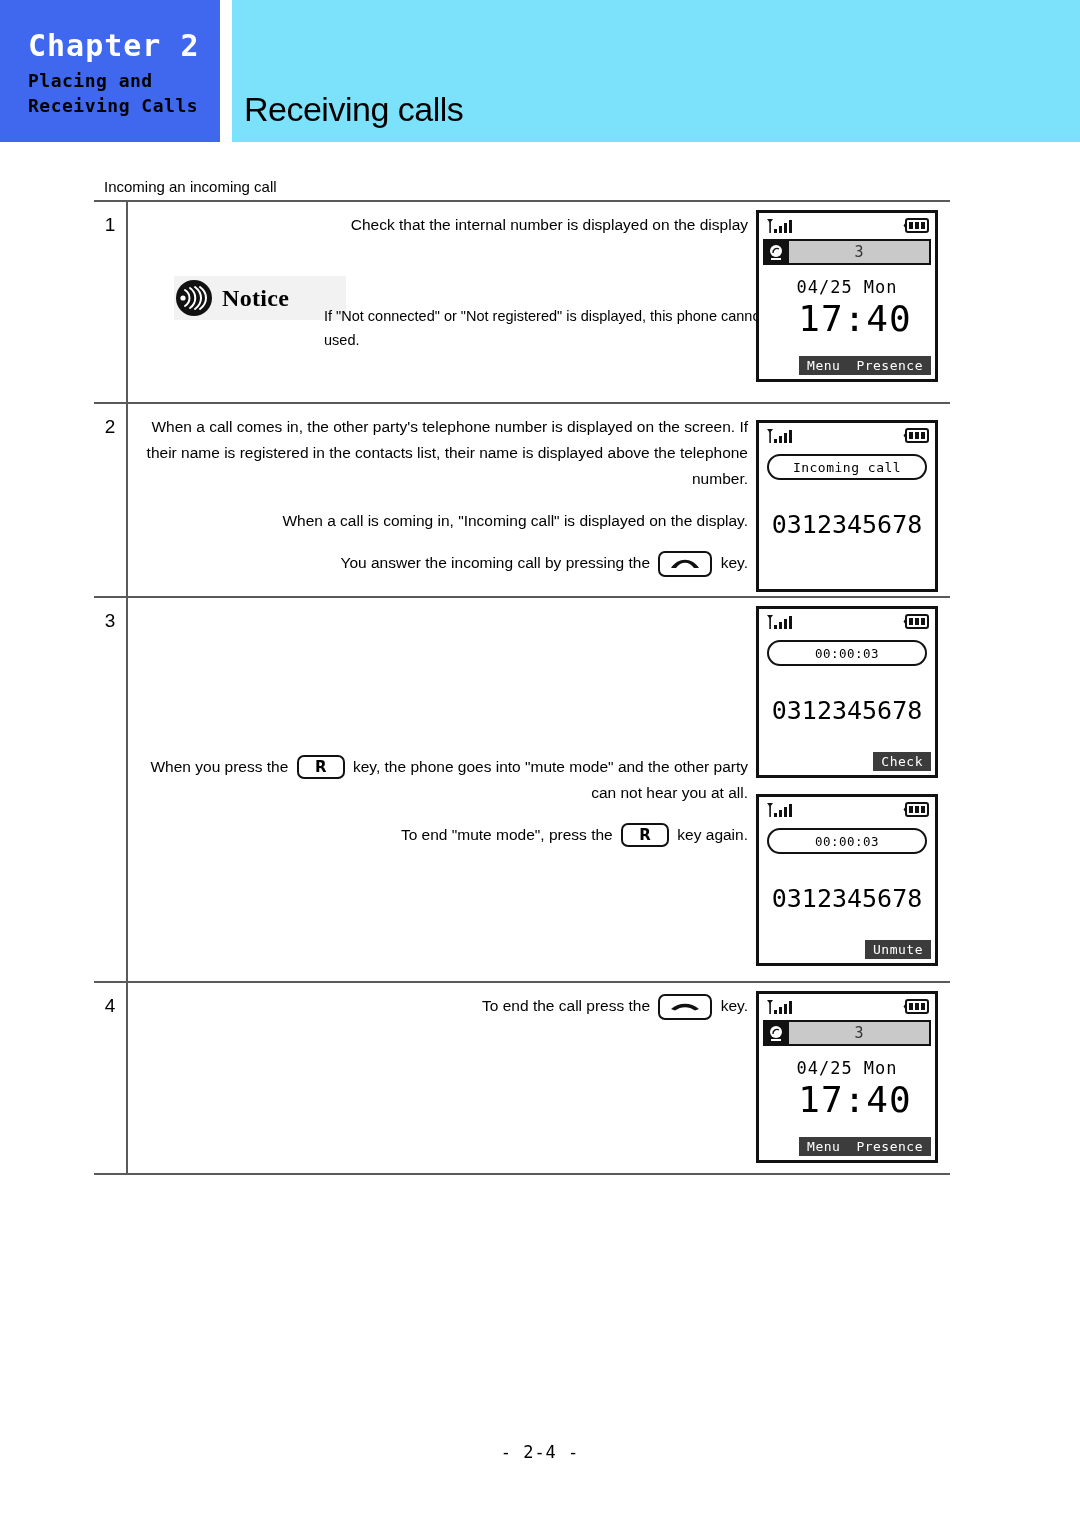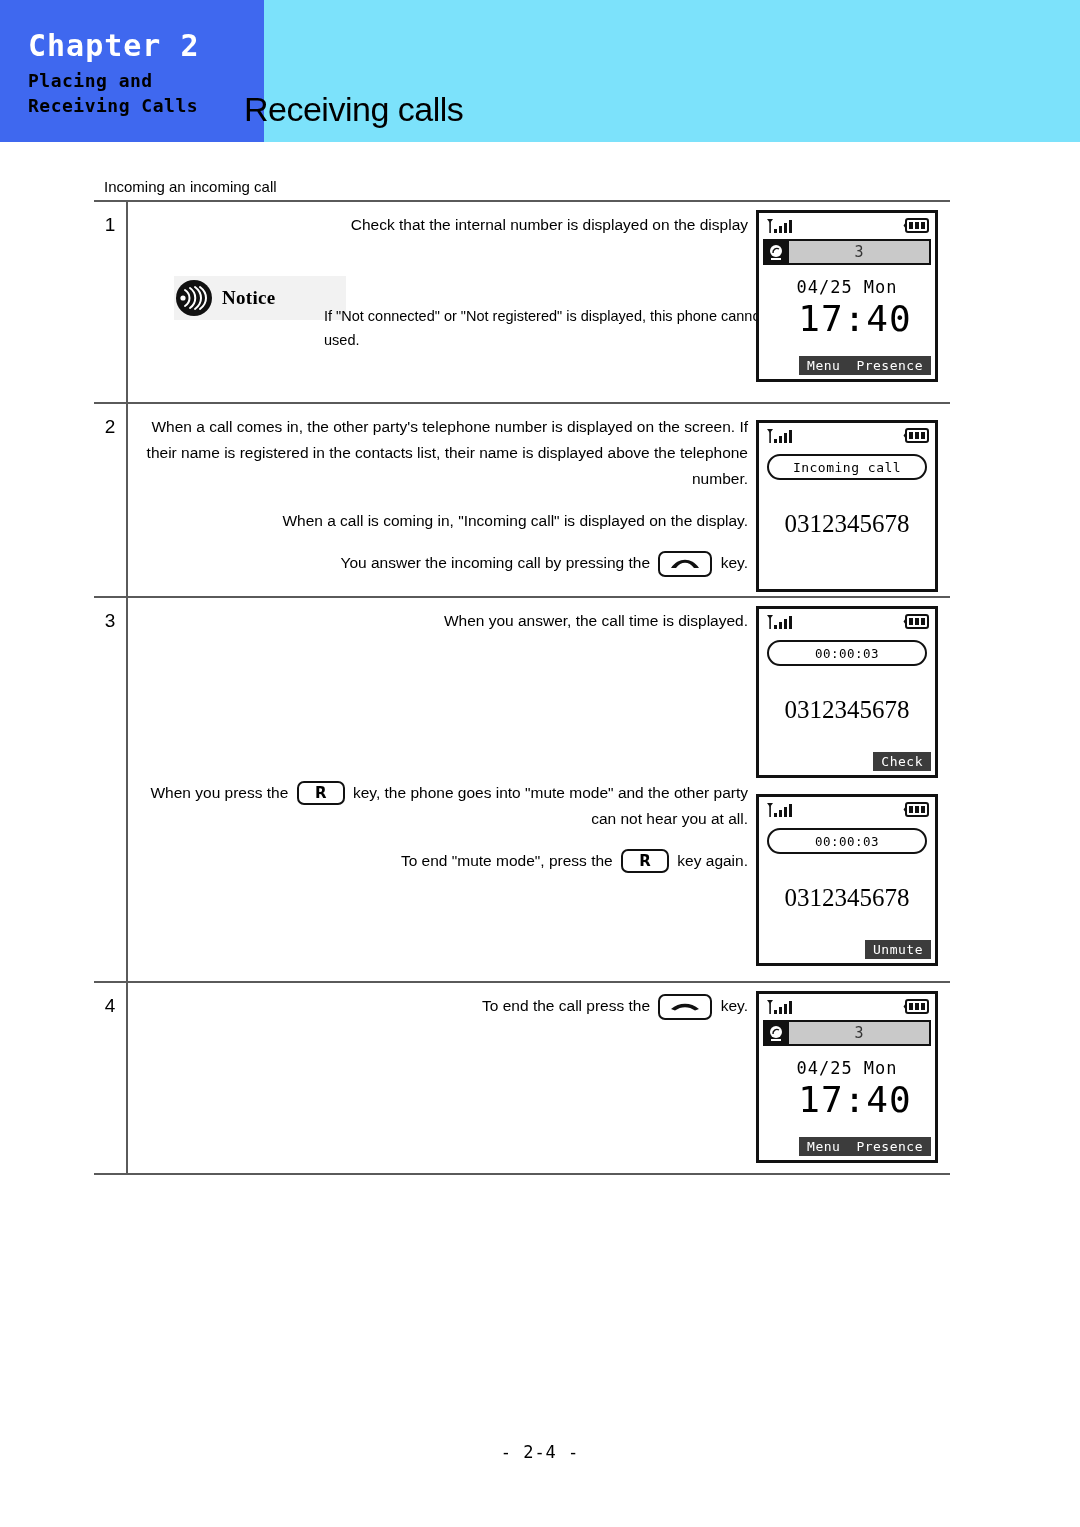--- a/index.html
+++ b/index.html
@@ -23,21 +23,21 @@
   }
   .header-band {
     position: absolute;
     top: 0; left: 232px;
     width: 848px; height: 142px;
     background: #7ce2fb;
   }
   .header-chapter-block {
     position: absolute;
     top: 0; left: 0;
-    width: 264px; height: 142px;
+    width: 220px; height: 142px;
     background: #3f68ef;
     padding: 28px 0 0 28px;
   }
   .chapter-title {
     font-family: "DejaVu Sans Mono", monospace;
     color: #ffffff;
     font-size: 30px;
     font-weight: bold;
     letter-spacing: 1px;
     line-height: 36px;
@@ -129,21 +129,21 @@
     align-items: center;
   }
   .notice-icon {
     width: 40px; height: 40px;
     margin-left: 0px;
     flex: none;
   }
   .notice-word {
     font-family: "Liberation Serif", serif;
     font-weight: bold;
-    font-size: 19px;
+    font-size: 24px;
     margin-left: 8px;
     letter-spacing: 0.3px;
   }
   .notice-text {
     position: absolute;
     left: 188px; top: 28px;
     width: 470px;
     font-size: 14.5px;
     line-height: 24px;
   }
@@ -247,21 +247,20 @@
     line-height: 40px;
     margin-top: 2px;
     letter-spacing: 1px;
     padding-left: 16px;
   }
   .ph-number {
     text-align: center;
     font-size: 25px;
     margin-top: 30px;
     letter-spacing: 0px;
-    font-family: Liberation Serif, serif;
   }
   .ph-softkeys {
     position: absolute;
     left: 4px; right: 4px; bottom: 4px;
     display: flex;
     justify-content: flex-end;
   }
   .ph-softkey {
     background: #3c3c3c;
     color: #fff;
@@ -400,21 +399,20 @@
       </div>
       <div class="ph-pill">Incoming call</div>
       <div class="ph-number">0312345678</div>
     </div>
   </div>
 
   <div class="row" style="height:385px;">
     <div class="row-num">3</div>
     <div class="row-divider"></div>
     <div class="row-body">
-      <div class="ptxt">When you answer, the call time is displayed.</div>
 
       <div class="ptxt" style="margin-top:146px;">
         <span>When you press the</span>
         <span class="keycap small">
           <span class="keycap-r">R</span>
         </span>
         <span>key, the phone goes into "mute mode" and the other party can not hear you at all.</span>
       </div>
 
       <div class="ptxt">

